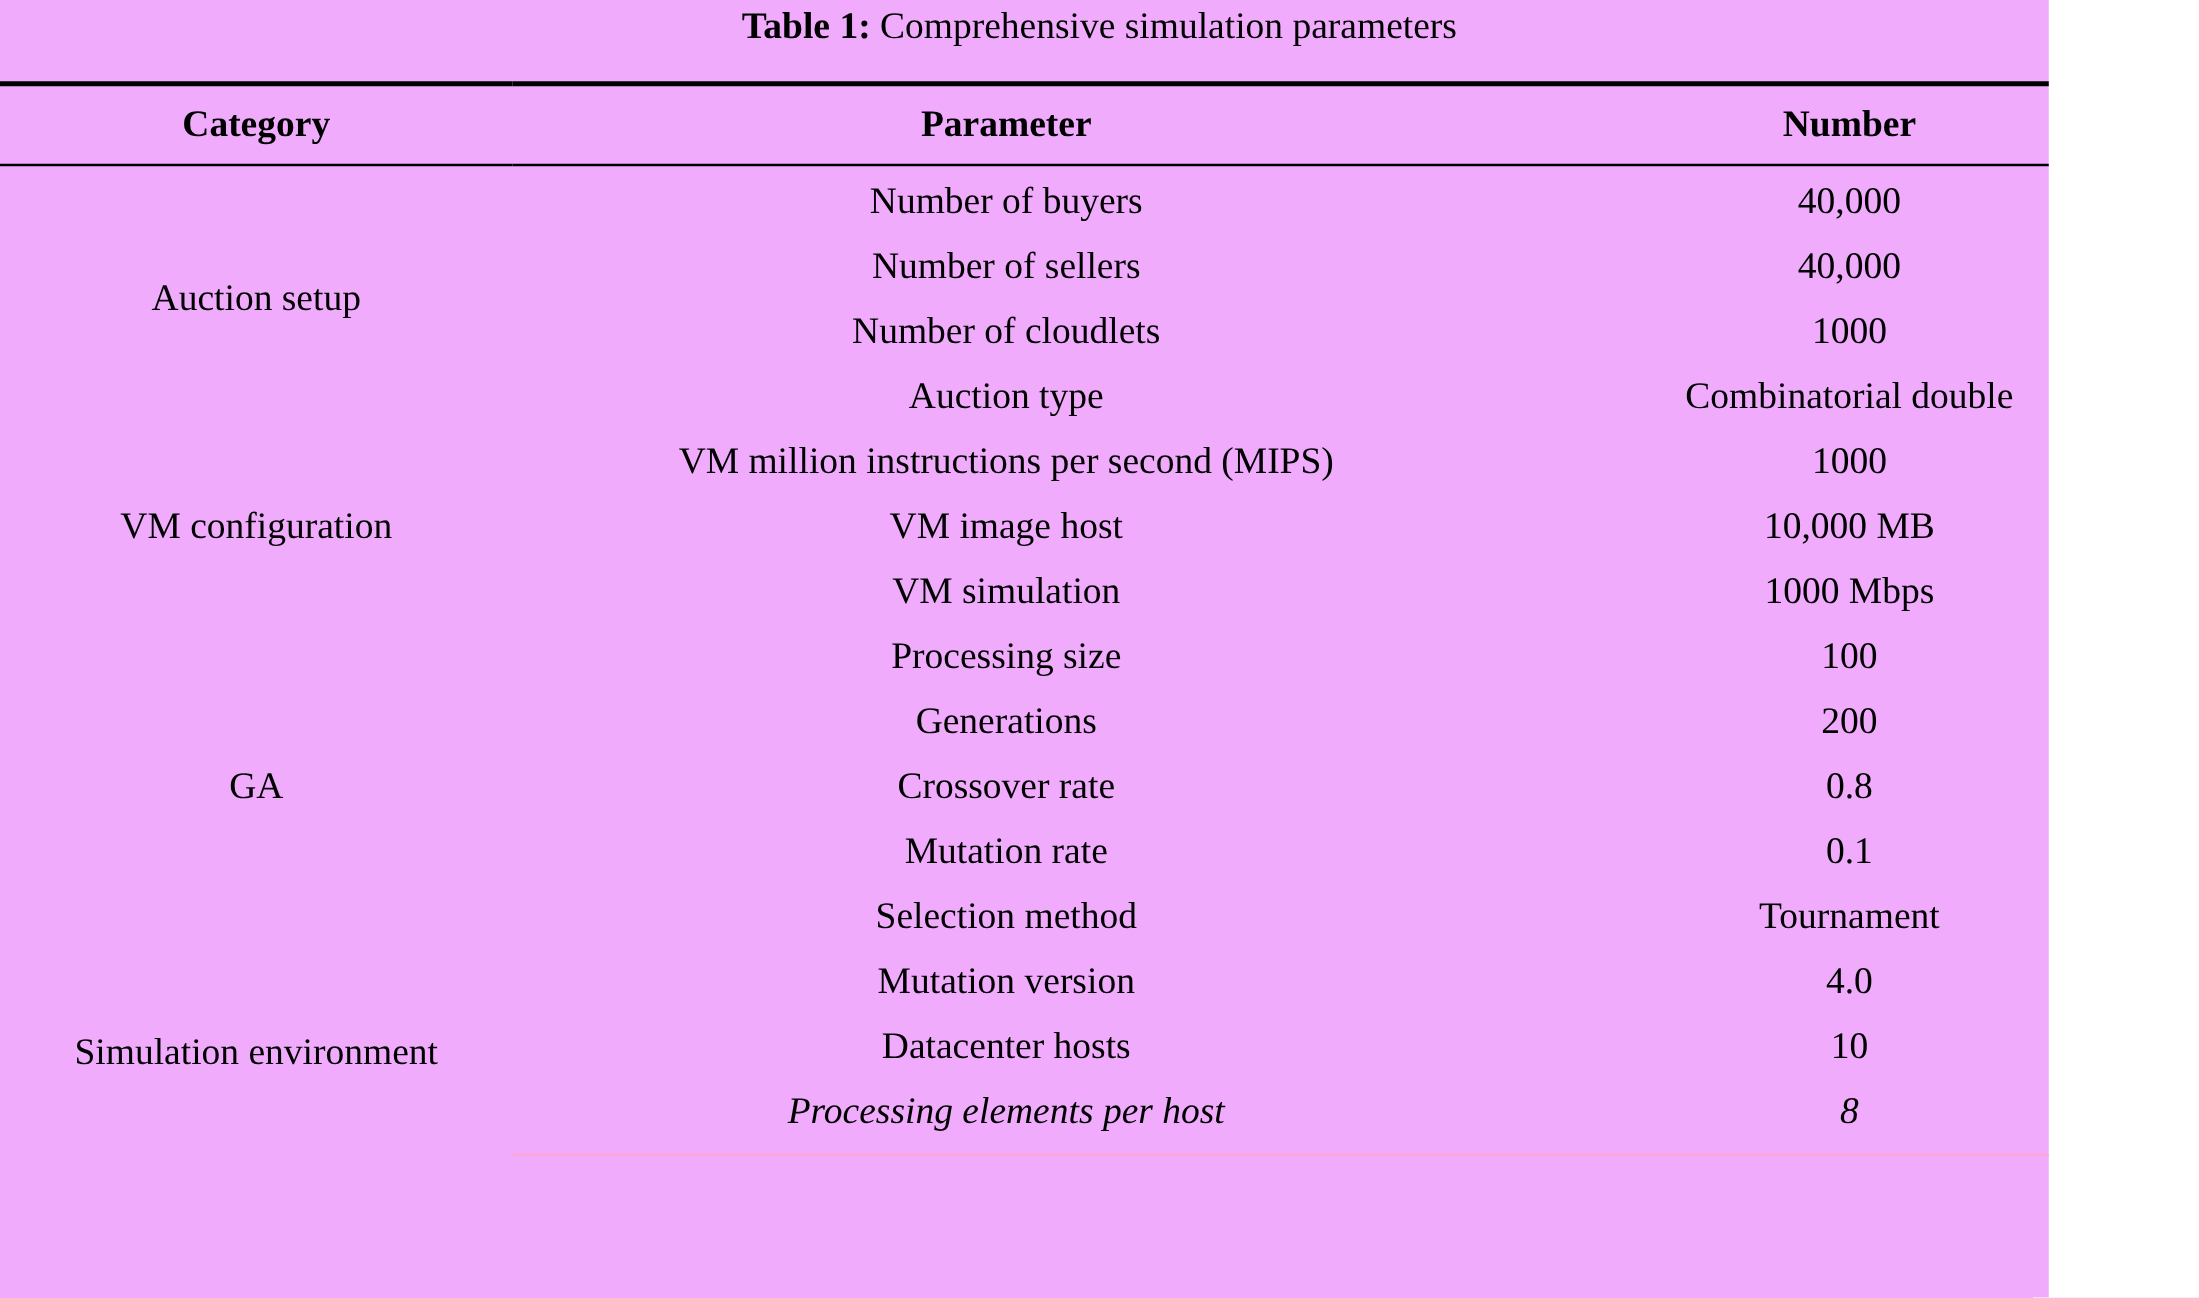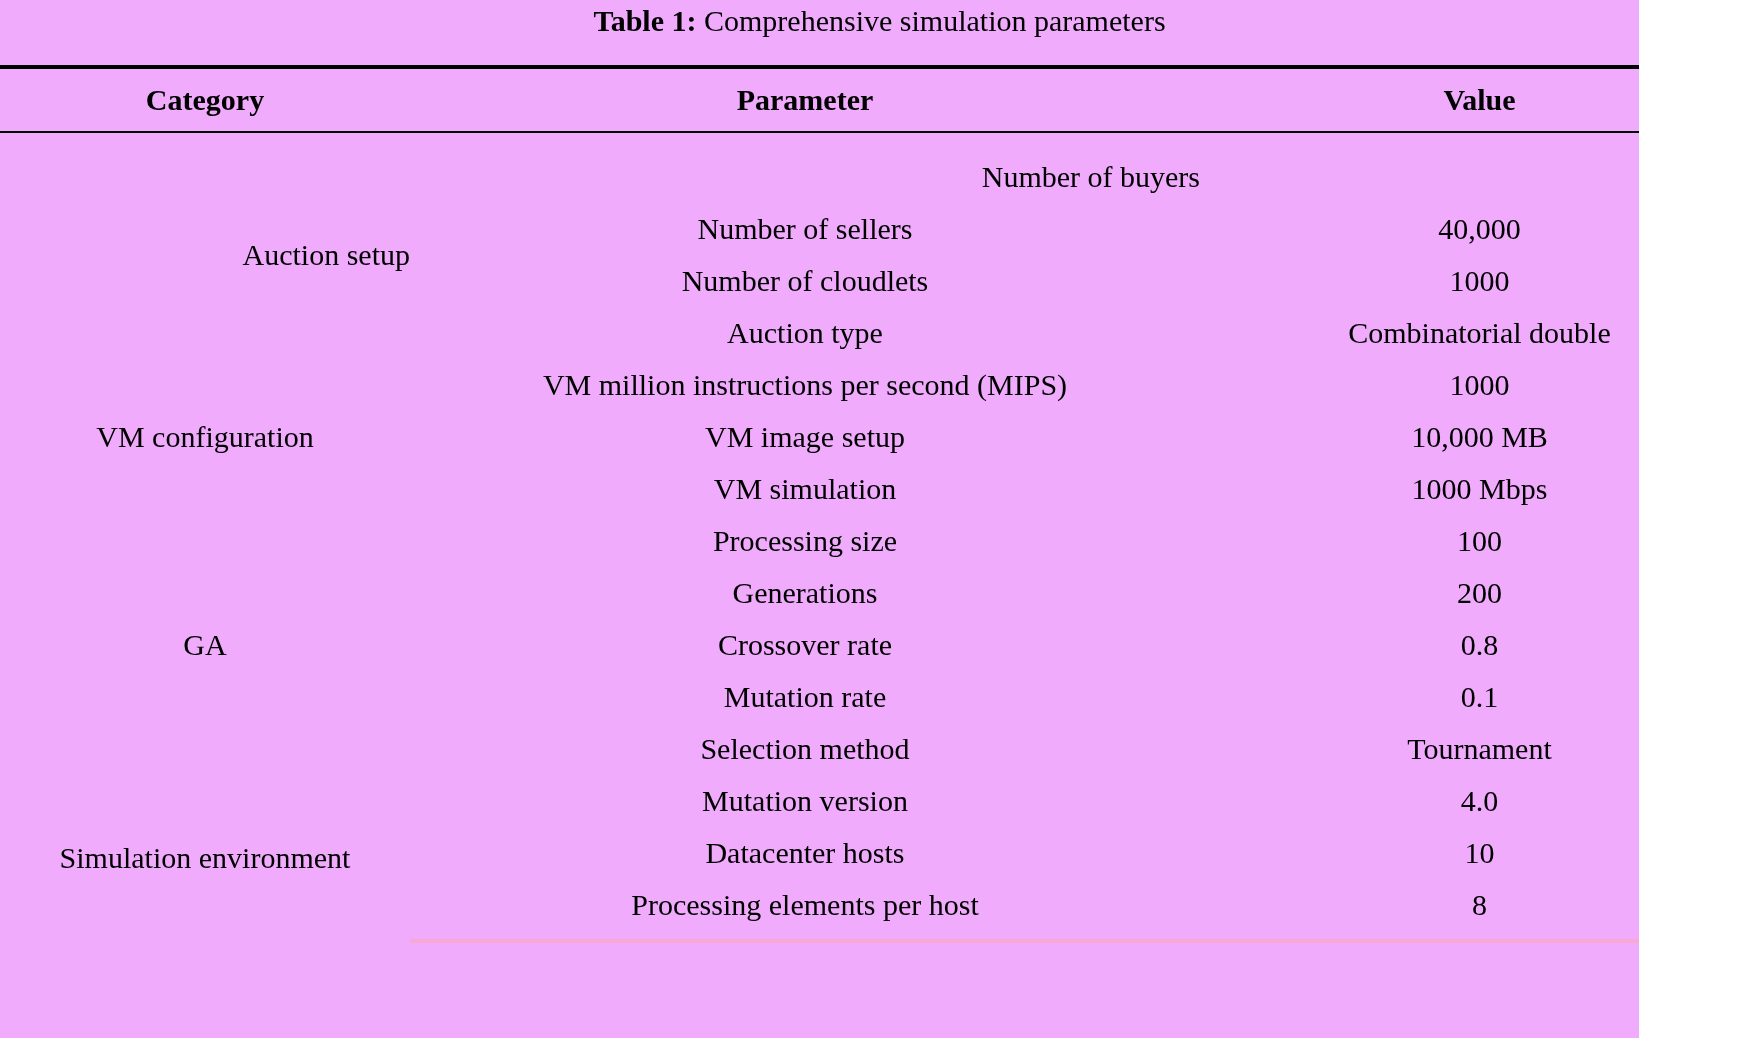--- a/index.html
+++ b/index.html
@@ -81,28 +81,28 @@
   }
   tbody td.par {
     text-align: center;
     white-space: nowrap;
   }
   tbody td.val {
     text-align: center;
     white-space: nowrap;
   }
   tbody tr.first-body td {
-    padding-top: 18px;
-    text-align: right;
+    padding-top: 2px;
   }
   tbody tr.last-body td {
     padding-bottom: 8px;
   }
   tbody tr.last-body td {
-    border-bottom: 4px solid #f9a8d4;
+    border-bottom: 2px solid #f9a8d4;
+    font-style: italic;
   }
 </style>
 </head>
 <body>
 
 <div id="page">
 
   <div class="caption">
     <span class="cap-label">Table 1:</span>
     <span class="cap-text">Comprehensive simulation parameters</span>
@@ -112,21 +112,21 @@
     <table class="params">
       <colgroup>
         <col class="c-cat">
         <col class="c-par">
         <col class="c-val">
       </colgroup>
       <thead>
         <tr class="head-row">
           <th>Category</th>
           <th>Parameter</th>
-          <th>Value</th>
+          <th>Number</th>
         </tr>
       </thead>
       <tbody id="table-body">
           <tr class="first-body">
             <td class="cat" rowspan="4">Auction setup</td>
             <td class="par">Number of buyers</td>
             <td class="val">40,000</td>
           </tr>
           <tr>
             <td class="par">Number of sellers</td>
@@ -139,21 +139,21 @@
           <tr>
             <td class="par">Auction type</td>
             <td class="val">Combinatorial double</td>
           </tr>
           <tr>
             <td class="cat" rowspan="3">VM configuration</td>
             <td class="par">VM million instructions per second (MIPS)</td>
             <td class="val">1000</td>
           </tr>
           <tr>
-            <td class="par">VM image setup</td>
+            <td class="par">VM image host</td>
             <td class="val">10,000 MB</td>
           </tr>
           <tr>
             <td class="par">VM simulation</td>
             <td class="val">1000 Mbps</td>
           </tr>
           <tr>
             <td class="cat" rowspan="5">GA</td>
             <td class="par">Processing size</td>
             <td class="val">100</td>

